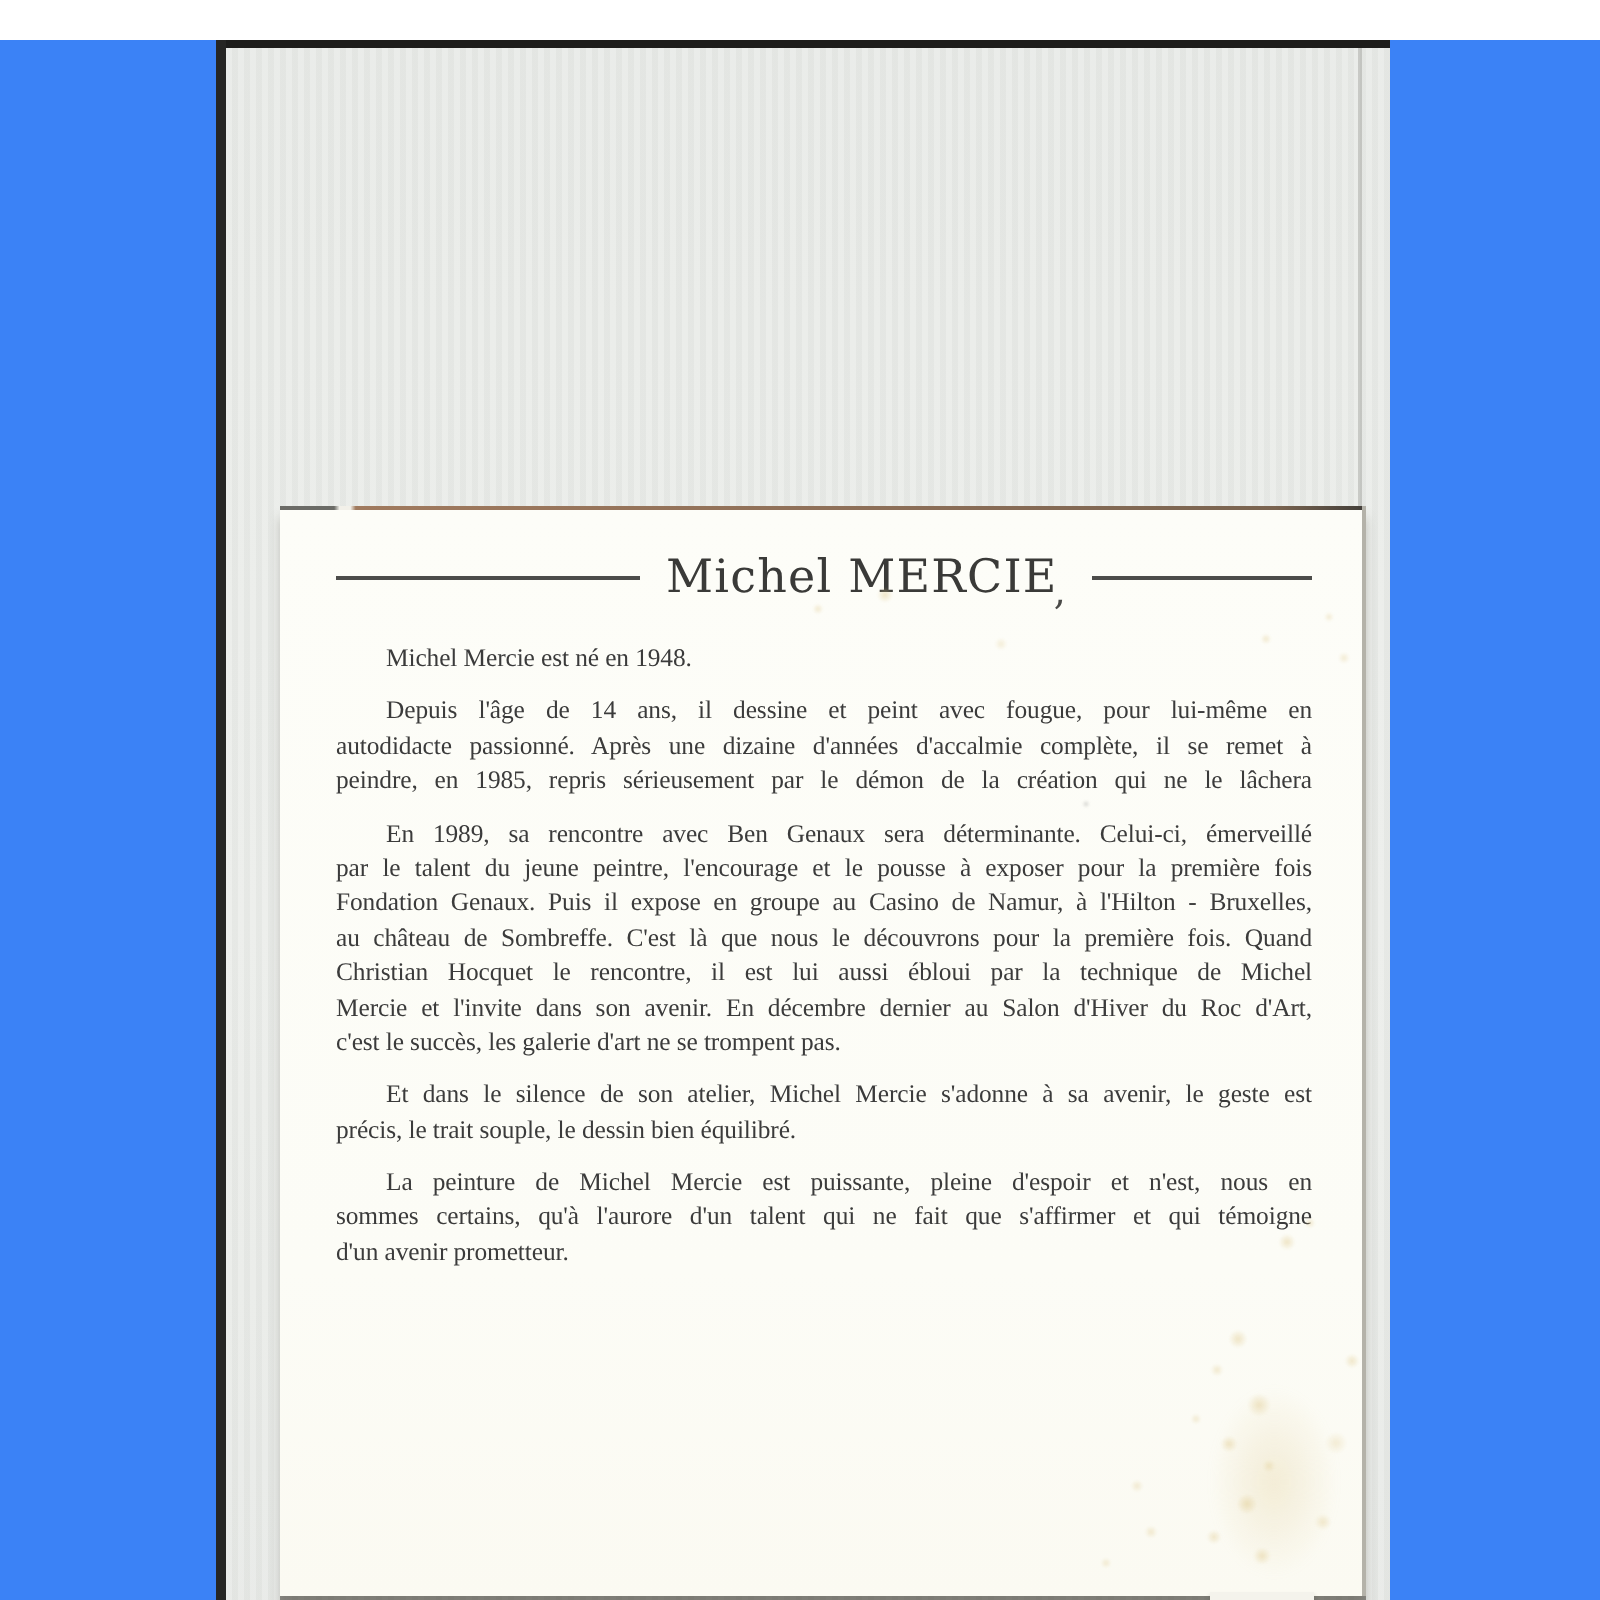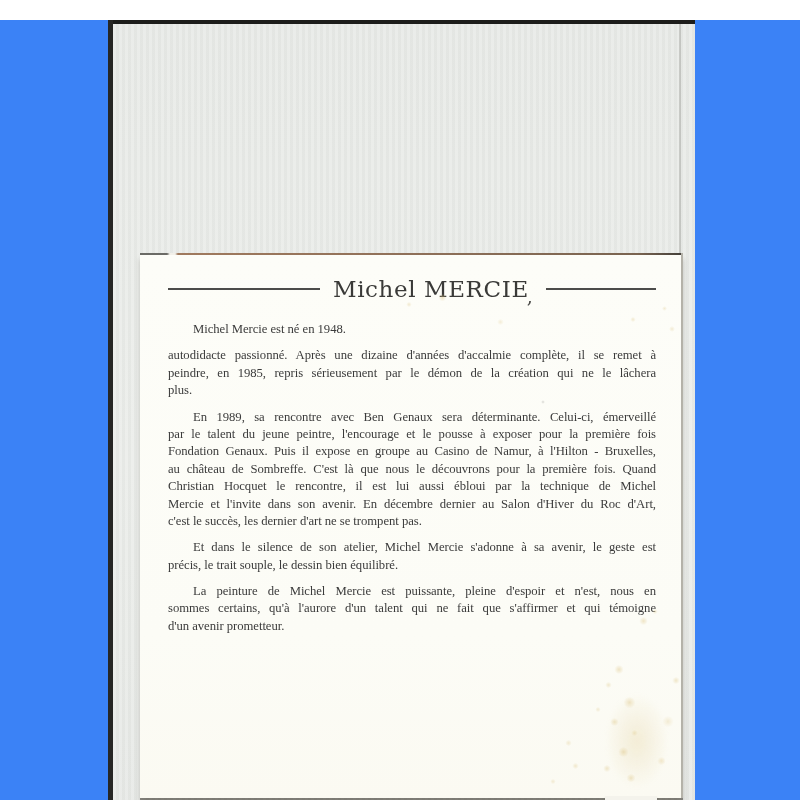--- a/index.html
+++ b/index.html
@@ -130,32 +130,32 @@
         <h1 class="page-title">Michel MERCIE</h1>
         <span class="title-comma">,</span>
         <div class="title-rule right"></div>
       </div>
 
       <div class="body-text">
           <div class="para">
             <div class="line first last">Michel Mercie est né en 1948.</div>
           </div>
           <div class="para">
+            <div class="line first">Depuis l'âge de 14 ans, il dessine et peint avec fougue, pour lui-même en</div>
             <div class="line">autodidacte passionné. Après une dizaine d'années d'accalmie complète, il se remet à</div>
             <div class="line">peindre, en 1985, repris sérieusement par le démon de la création qui ne le lâchera</div>
-            <div class="line last">plus.</div>
           </div>
           <div class="para">
             <div class="line first">En 1989, sa rencontre avec Ben Genaux sera déterminante. Celui-ci, émerveillé</div>
             <div class="line">par le talent du jeune peintre, l'encourage et le pousse à exposer pour la première fois</div>
             <div class="line">Fondation Genaux. Puis il expose en groupe au Casino de Namur, à l'Hilton - Bruxelles,</div>
             <div class="line">au château de Sombreffe. C'est là que nous le découvrons pour la première fois. Quand</div>
             <div class="line">Christian Hocquet le rencontre, il est lui aussi ébloui par la technique de Michel</div>
             <div class="line">Mercie et l'invite dans son avenir. En décembre dernier au Salon d'Hiver du Roc d'Art,</div>
-            <div class="line last">c'est le succès, les dernier d'art ne se trompent pas.</div>
+            <div class="line last">c'est le succès, les galerie d'art ne se trompent pas.</div>
           </div>
           <div class="para">
             <div class="line first">Et dans le silence de son atelier, Michel Mercie s'adonne à sa avenir, le geste est</div>
             <div class="line last">précis, le trait souple, le dessin bien équilibré.</div>
           </div>
           <div class="para">
             <div class="line first">La peinture de Michel Mercie est puissante, pleine d'espoir et n'est, nous en</div>
             <div class="line">sommes certains, qu'à l'aurore d'un talent qui ne fait que s'affirmer et qui témoigne</div>
             <div class="line last">d'un avenir prometteur.</div>
           </div>

